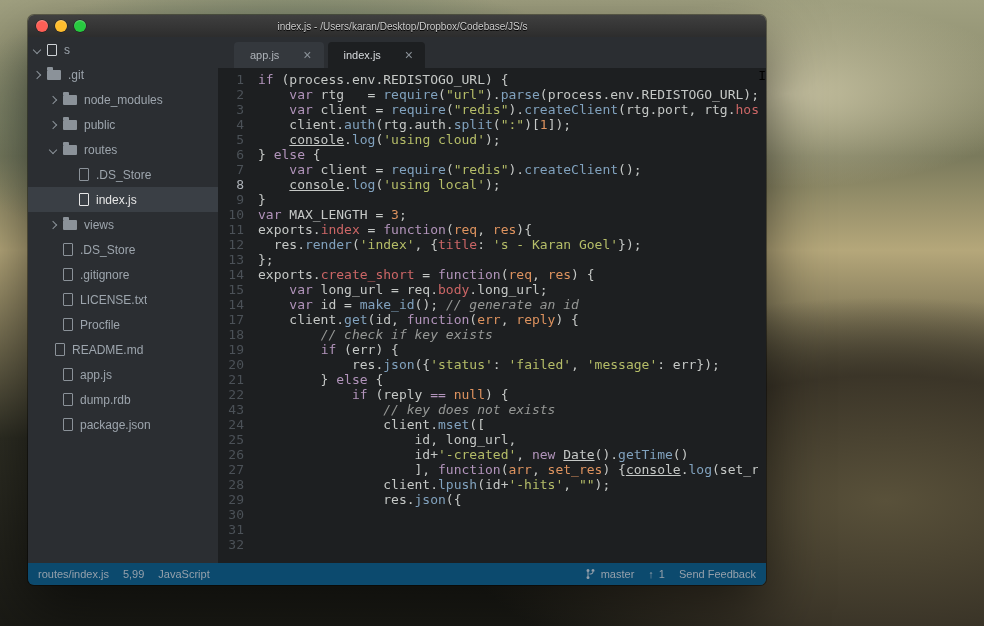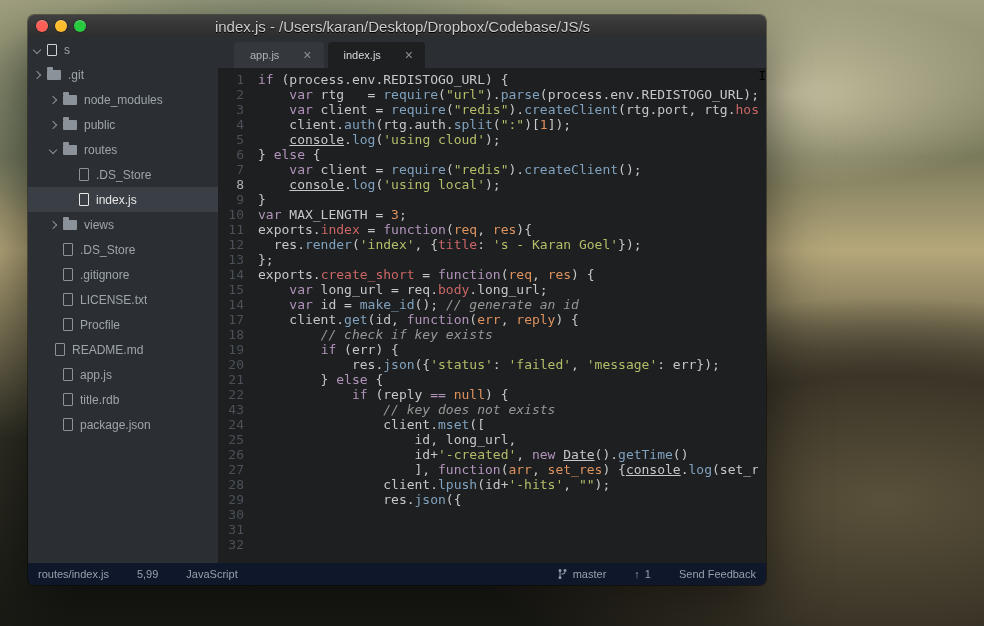--- a/index.html
+++ b/index.html
@@ -13,21 +13,21 @@
       linear-gradient(180deg,#a0a080 0%,#7a7a5c 25%,#b5a77a 40%,#2d2d23 70%,#1a1a15 100%);
   }
   .window {
     position:absolute; left:28px; top:15px; width:738px; height:570px;
     border-radius:6px; overflow:hidden; box-shadow:0 25px 60px rgba(0,0,0,0.55),0 0 0 1px rgba(0,0,0,0.4);
   }
   .titlebar { height:22px; background:linear-gradient(#3f3f3f,#2d2d2d); display:flex; align-items:center; padding:0 8px; position:relative; }
   .lights { display:flex; gap:7px; }
   .light { width:12px; height:12px; border-radius:50%; box-shadow:inset 0 1px 1px rgba(255,255,255,.3),0 0 0 .5px rgba(0,0,0,.5); }
   .red{background:#ff5f56}.yellow{background:#ffbd2e}.green{background:#27c93f}
-  .titlebar-title { position:absolute; left:11px; right:0; text-align:center; font-size:15px; color:#ccc; text-shadow:0 1px 0 #000; pointer-events:none; }
+  .titlebar-title { position:absolute; left:11px; right:0; text-align:center; font-size:10px; color:#ccc; text-shadow:0 1px 0 #000; pointer-events:none; }
 
   .body { display:flex; height:calc(100% - 22px - 22px); background:#25282c; }
 
   .sidebar { width:190px; background:#2b2e32; color:#9da5ad; font-size:12px; overflow:hidden; }
   .sidebar-hdr { display:flex; align-items:center; gap:6px; padding:6px 8px 6px 6px; }
   .tree { }
   .tree-row { display:flex; align-items:center; height:25px; gap:7px; cursor:default; }
   .tree-row.active { background:#3a3f45; color:#e6e6e6; }
   .chev { width:6px; height:6px; border-right:1.5px solid #8b9299; border-bottom:1.5px solid #8b9299; }
   .chev.right { transform:rotate(-45deg); }
@@ -46,21 +46,21 @@
   .tab { display:flex; align-items:center; gap:24px; height:26px; padding:0 12px 0 16px; font-size:11px; color:#aeb3b9; border-radius:4px 4px 0 0; margin-right:4px; position:relative; cursor:default; }
   .tab.inactive { background:#34383d; }
   .tab.active { background:#1d1f21; color:#d7dadd; }
   .tab .x { color:#8b9299; font-size:14px; line-height:1; cursor:pointer; }
 
   .code-area { flex:1; display:flex; font-family:Menlo,Consolas,monospace; font-size:13px; line-height:15px; overflow:hidden; }
   .gutter { width:34px; text-align:right; padding:4px 8px 4px 0; color:#4b5157; background:#1d1f21; }
   .gutter .cur { color:#aeb3b9; }
   .code { flex:1; padding:4px 0 4px 6px; white-space:pre; color:#c5c8c6; overflow:hidden; }
 
-  .statusbar { height:22px; background:#0f172a; color:#95a0ab; font-size:11px; display:flex; align-items:center; padding:0 10px; gap:28px; }
+  .statusbar { height:22px; background:#0c4a6e; color:#95a0ab; font-size:11px; display:flex; align-items:center; padding:0 10px; gap:14px; }
   .statusbar .spacer { flex:1; }
   .statusbar .item { display:flex; align-items:center; gap:5px; }
 
   
   .k{color:#b294bb}.s{color:#b5bd68}.n{color:#de935f}.f{color:#81a2be}.c{color:#969896;font-style:italic}
   .p{color:#c5c8c6}.u{text-decoration:underline}.pr{color:#cc6666}
 </style>
 </head>
 <body>
 
@@ -145,21 +145,21 @@
             <span class="tree-label">README.md</span>
           </div>
           <div class="tree-row" style="padding-left: 22px;">
             <span class="chev placeholder"></span>
             <span class="icn icn-file"></span>
             <span class="tree-label">app.js</span>
           </div>
           <div class="tree-row" style="padding-left: 22px;">
             <span class="chev placeholder"></span>
             <span class="icn icn-file"></span>
-            <span class="tree-label">title.rdb</span>
+            <span class="tree-label">dump.rdb</span>
           </div>
           <div class="tree-row" style="padding-left: 22px;">
             <span class="chev placeholder"></span>
             <span class="icn icn-file"></span>
             <span class="tree-label">package.json</span>
           </div>
         </div>
     </div>
 
     <div class="editor-pane">

